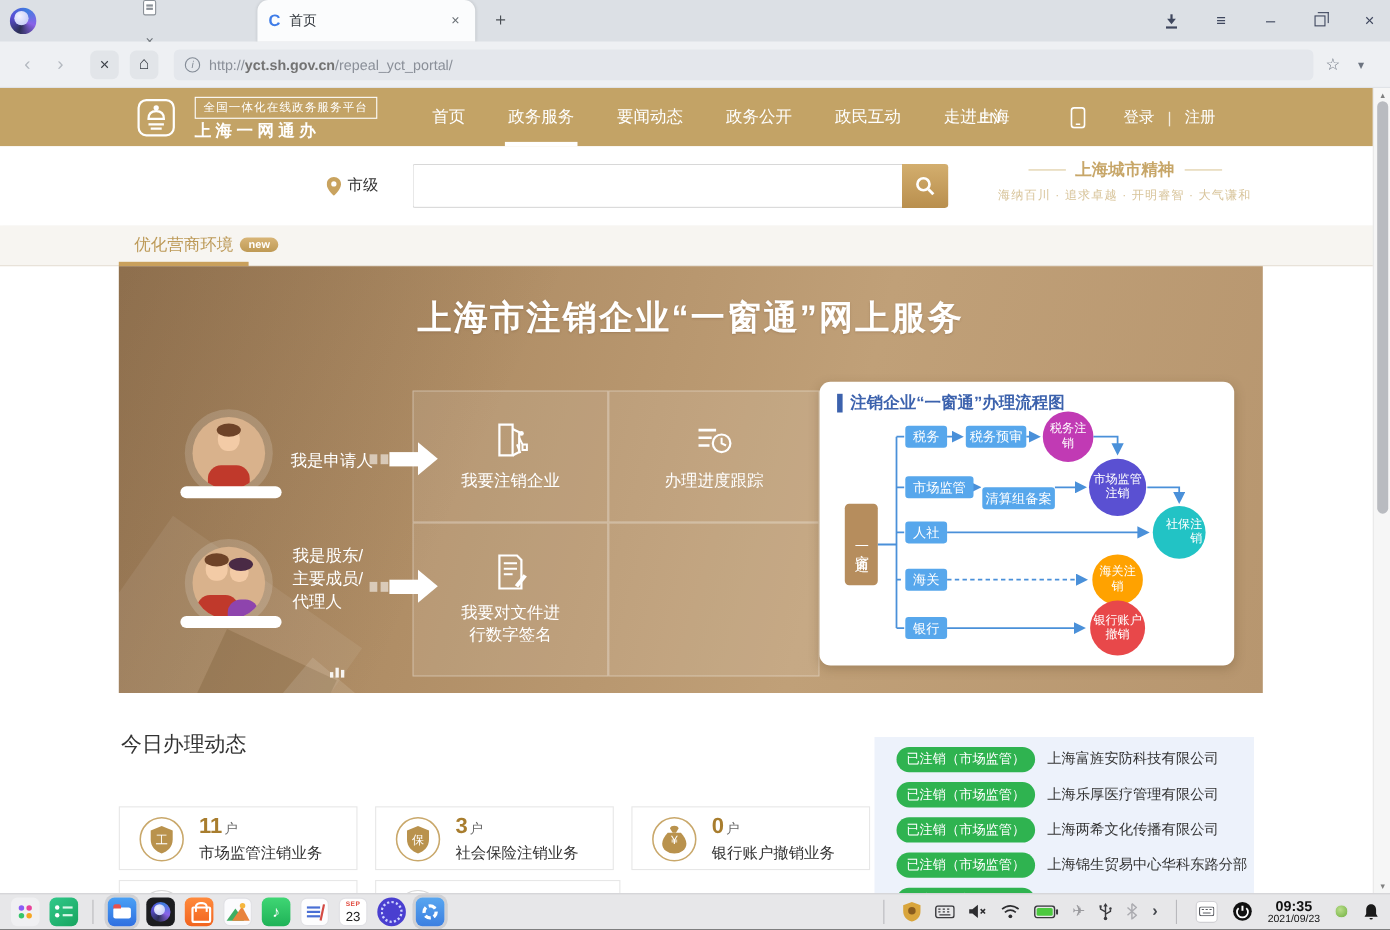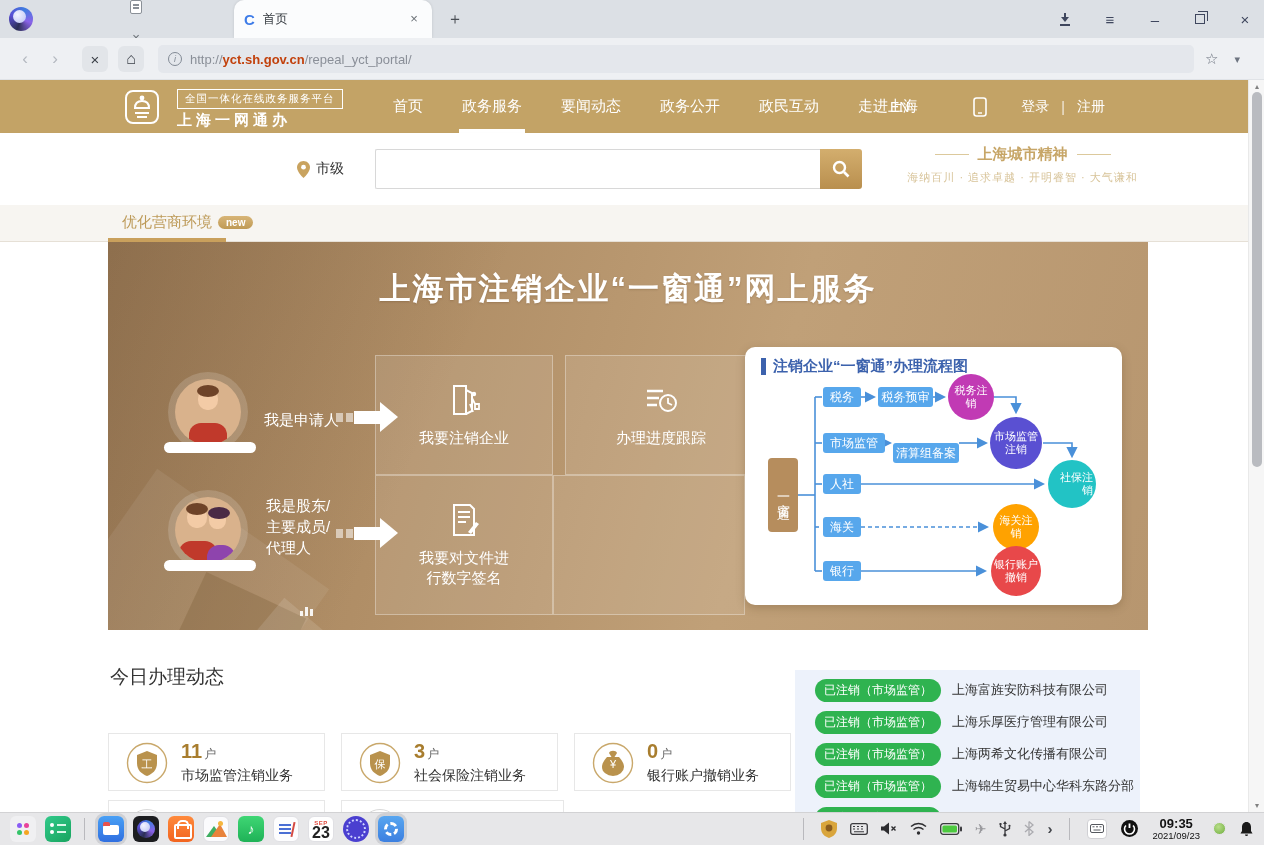--- a/index.html
+++ b/index.html
@@ -32,21 +32,21 @@
 
   .toolbar{position:absolute;left:0;top:38px;width:100%;height:42px;background:#eef0f3;border-bottom:1px solid #e0e3e7;}
   .nav-btn{position:absolute;top:8px;width:26px;height:26px;border-radius:6px;display:flex;align-items:center;justify-content:center;font-size:17px;}
   .nb-back{left:12px;color:#b4b9c0;}
   .nb-fwd{left:42px;color:#b4b9c0;}
   .nb-stop{left:82px;background:#e2e5e9;color:#3a3f47;font-size:15px;}
   .nb-home{left:118px;background:#e2e5e9;color:#3a3f47;font-size:16px;}
   .urlbar{position:absolute;left:158px;right:70px;top:7px;height:28px;background:#e4e7ec;border-radius:5px;display:flex;align-items:center;padding:0 10px;gap:8px;}
   .info-i{width:14px;height:14px;border:1.2px solid #828a95;border-radius:50%;color:#828a95;font-size:9px;line-height:12px;text-align:center;font-style:italic;flex:0 0 auto;}
   .url-text{font-size:13px;color:#8a8f98;white-space:nowrap;}
-  .url-text b{color:#c2410c;font-weight:bold;}
+  .url-text b{color:#737373;font-weight:bold;}
   .url-right{position:absolute;right:24px;top:38px;height:42px;display:flex;align-items:center;gap:16px;color:#6d7480;}
   .star{font-size:15px;}
   .chev{font-size:11px;}
 
   
   .viewport{position:absolute;left:0;top:80px;width:1264px;height:732px;background:#fff;overflow:hidden;}
 
   .site-header{position:absolute;left:0;top:0;width:100%;height:53px;background:#c3a366;}
   .logo-svg{position:absolute;left:124px;top:9px;}
   .hdr-text{position:absolute;left:177px;top:8px;color:#fff;}
@@ -155,21 +155,21 @@
   .ic-photos{background:#fbfbfd;border:1px solid #e0e0e4;overflow:hidden;}
   .ic-photos .mt1{position:absolute;left:2px;bottom:4px;border-left:8px solid transparent;border-right:8px solid transparent;border-bottom:11px solid #3fae62;}
   .ic-photos .mt2{position:absolute;right:1px;bottom:4px;border-left:9px solid transparent;border-right:7px solid transparent;border-bottom:13px solid #e8833c;}
   .ic-photos .sun{position:absolute;right:5px;top:4px;width:5px;height:5px;border-radius:50%;background:#f5b63f;}
   .ic-music{background:linear-gradient(#3fd674,#1fb257);color:#fff;display:flex;align-items:center;justify-content:center;font-size:14px;}
   .ic-editor{background:#fdfdfe;border:1px solid #e0e0e4;}
   .ic-editor::before{content:"";position:absolute;left:5px;top:7px;width:12px;height:2px;background:#4a6fd4;box-shadow:0 4px 0 #4a6fd4,0 8px 0 #4a6fd4;}
   .ic-editor::after{content:"";position:absolute;right:4px;top:5px;width:2px;height:15px;background:#d44a43;transform:rotate(12deg);}
   .ic-cal{background:#fff;border:1px solid #e0e0e4;text-align:center;}
   .cal-mon{font-size:6px;color:#e04b3f;font-weight:bold;line-height:8px;margin-top:2px;letter-spacing:.5px;}
-  .cal-day{font-size:16px;color:#222;font-weight:bold;line-height:12px;}
+  .cal-day{font-size:12px;color:#222;font-weight:normal;line-height:12px;}
   .ic-emblem{border-radius:50%;background:#4a3fd0;display:flex;align-items:center;justify-content:center;}
   .ic-emblem::after{content:"";width:16px;height:16px;border-radius:50%;border:2px dotted #cfd4ff;}
   .ic-cc{background:linear-gradient(#58a6f0,#3c7fe0);display:flex;align-items:center;justify-content:center;}
   .gear{width:14px;height:14px;border-radius:50%;border:3px dashed #fff;background:transparent;}
   .tray{display:flex;align-items:center;gap:13px;}
   .tray-ic{display:flex;align-items:center;justify-content:center;flex:0 0 auto;}
   .glyph-air{font-size:14px;color:#9a9a9e;}
   .glyph-exp{font-size:15px;color:#44474c;font-weight:bold;}
   .ime-box{width:20px;height:20px;background:#fff;border-radius:4px;border:1px solid #d0d0d4;display:flex;align-items:center;justify-content:center;}
   .clockbox{text-align:center;line-height:1.05;color:#111;}
@@ -306,21 +306,21 @@
 
       <div class="cell" style="left:267px;top:113px;width:178px;height:120px;">
         <svg class="cell-icon" viewBox="0 0 36 36">
           <path d="M8 4 h12 v28 h-12 z" fill="none" stroke="#fff" stroke-width="2"></path>
           <path d="M20 8 l6 3 v18 l-6 3" fill="none" stroke="#fff" stroke-width="2"></path>
           <circle cx="28" cy="12" r="2.2" fill="#fff"></circle>
           <path d="M26 16 l3 6 M29 22 h4 v5 h-4 z M24 22 l3 8" stroke="#fff" stroke-width="1.8" fill="none"></path>
         </svg>
         <div class="cell-label">我要注销企业</div>
       </div>
-      <div class="cell" style="left:445px;top:113px;width:192px;height:120px;margin-left:12px;">
+      <div class="cell" style="left:445px;top:113px;width:192px;height:120px;">
         <svg class="cell-icon" viewBox="0 0 36 36">
           <path d="M4 9 h16 M4 16 h12 M4 23 h10" stroke="#fff" stroke-width="2.4" fill="none"></path>
           <circle cx="25" cy="21" r="8" fill="none" stroke="#fff" stroke-width="2"></circle>
           <path d="M25 16 v5 l4 2" stroke="#fff" stroke-width="1.8" fill="none"></path>
         </svg>
         <div class="cell-label">办理进度跟踪</div>
       </div>
       <div class="cell" style="left:267px;top:233px;width:178px;height:140px;">
         <svg class="cell-icon" viewBox="0 0 36 36">
           <path d="M8 3 h16 l4 4 v26 h-20 z" fill="none" stroke="#fff" stroke-width="2"></path>

